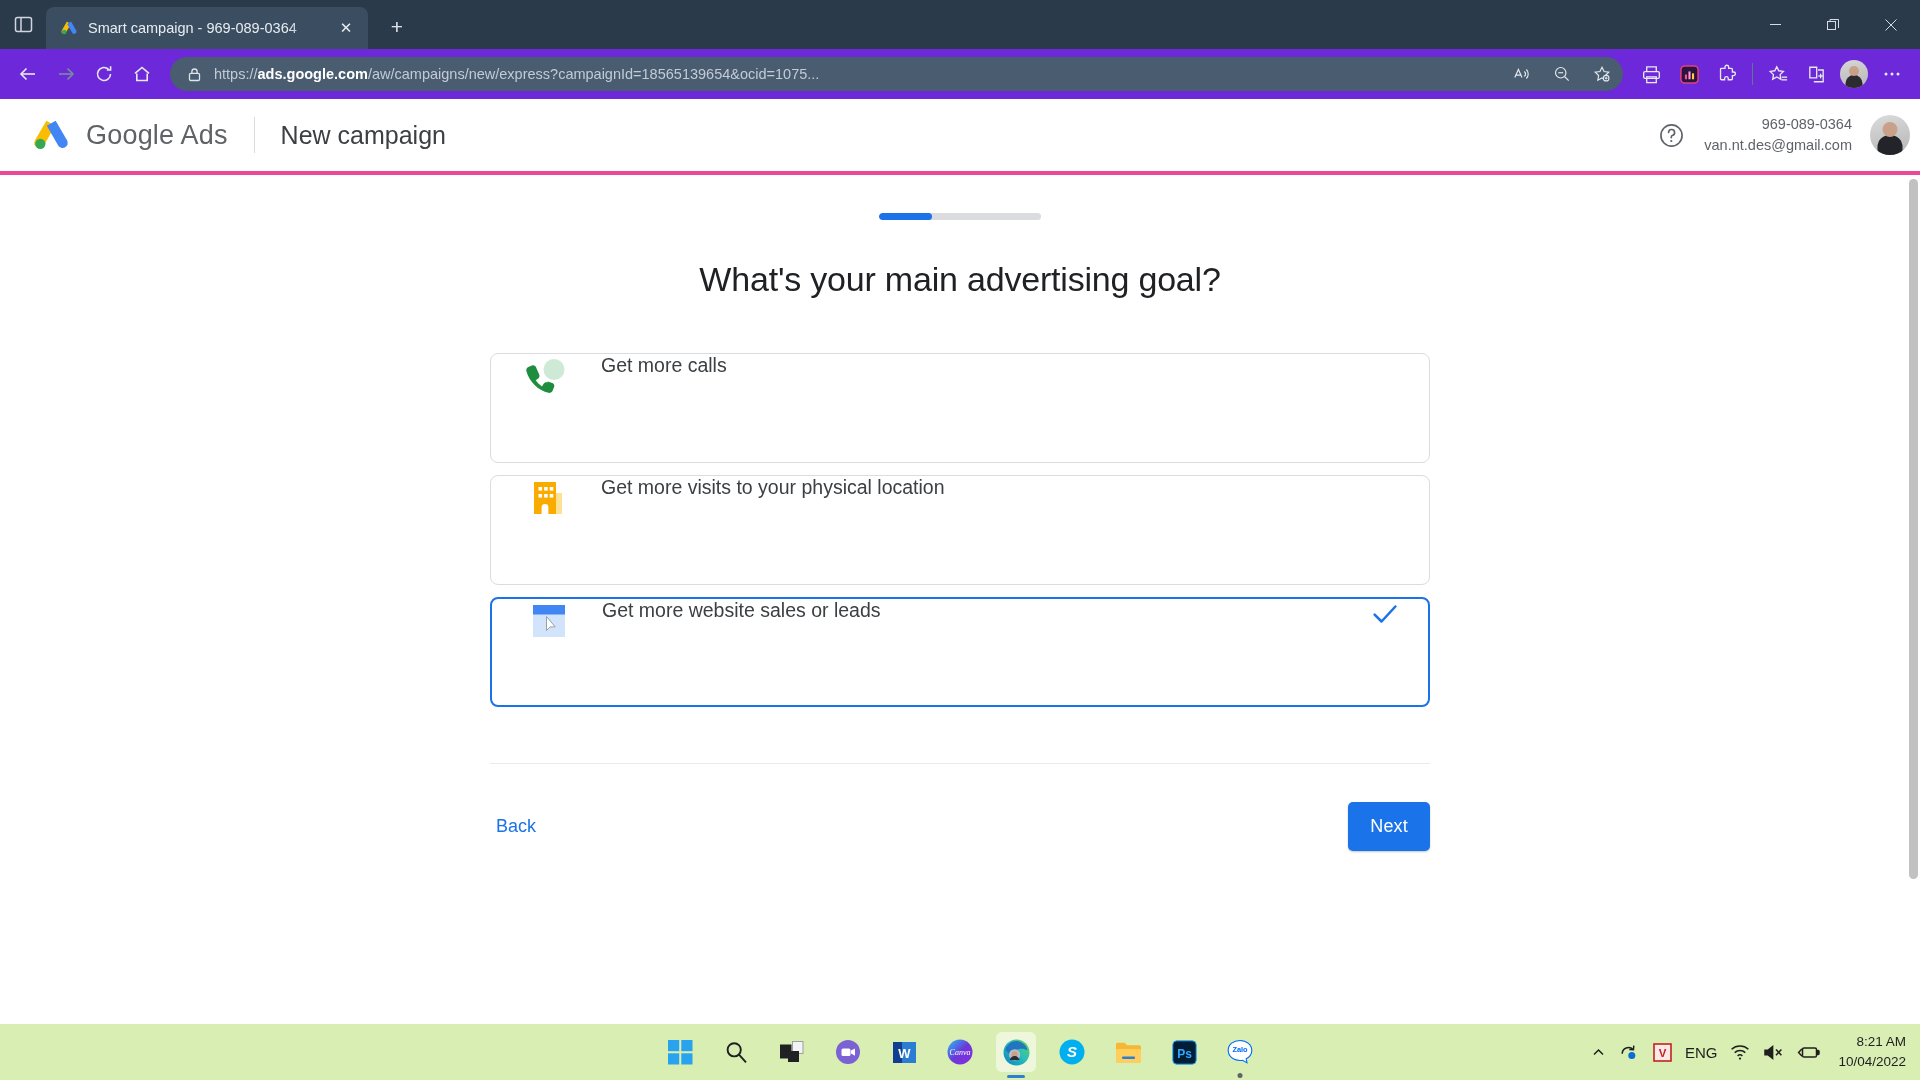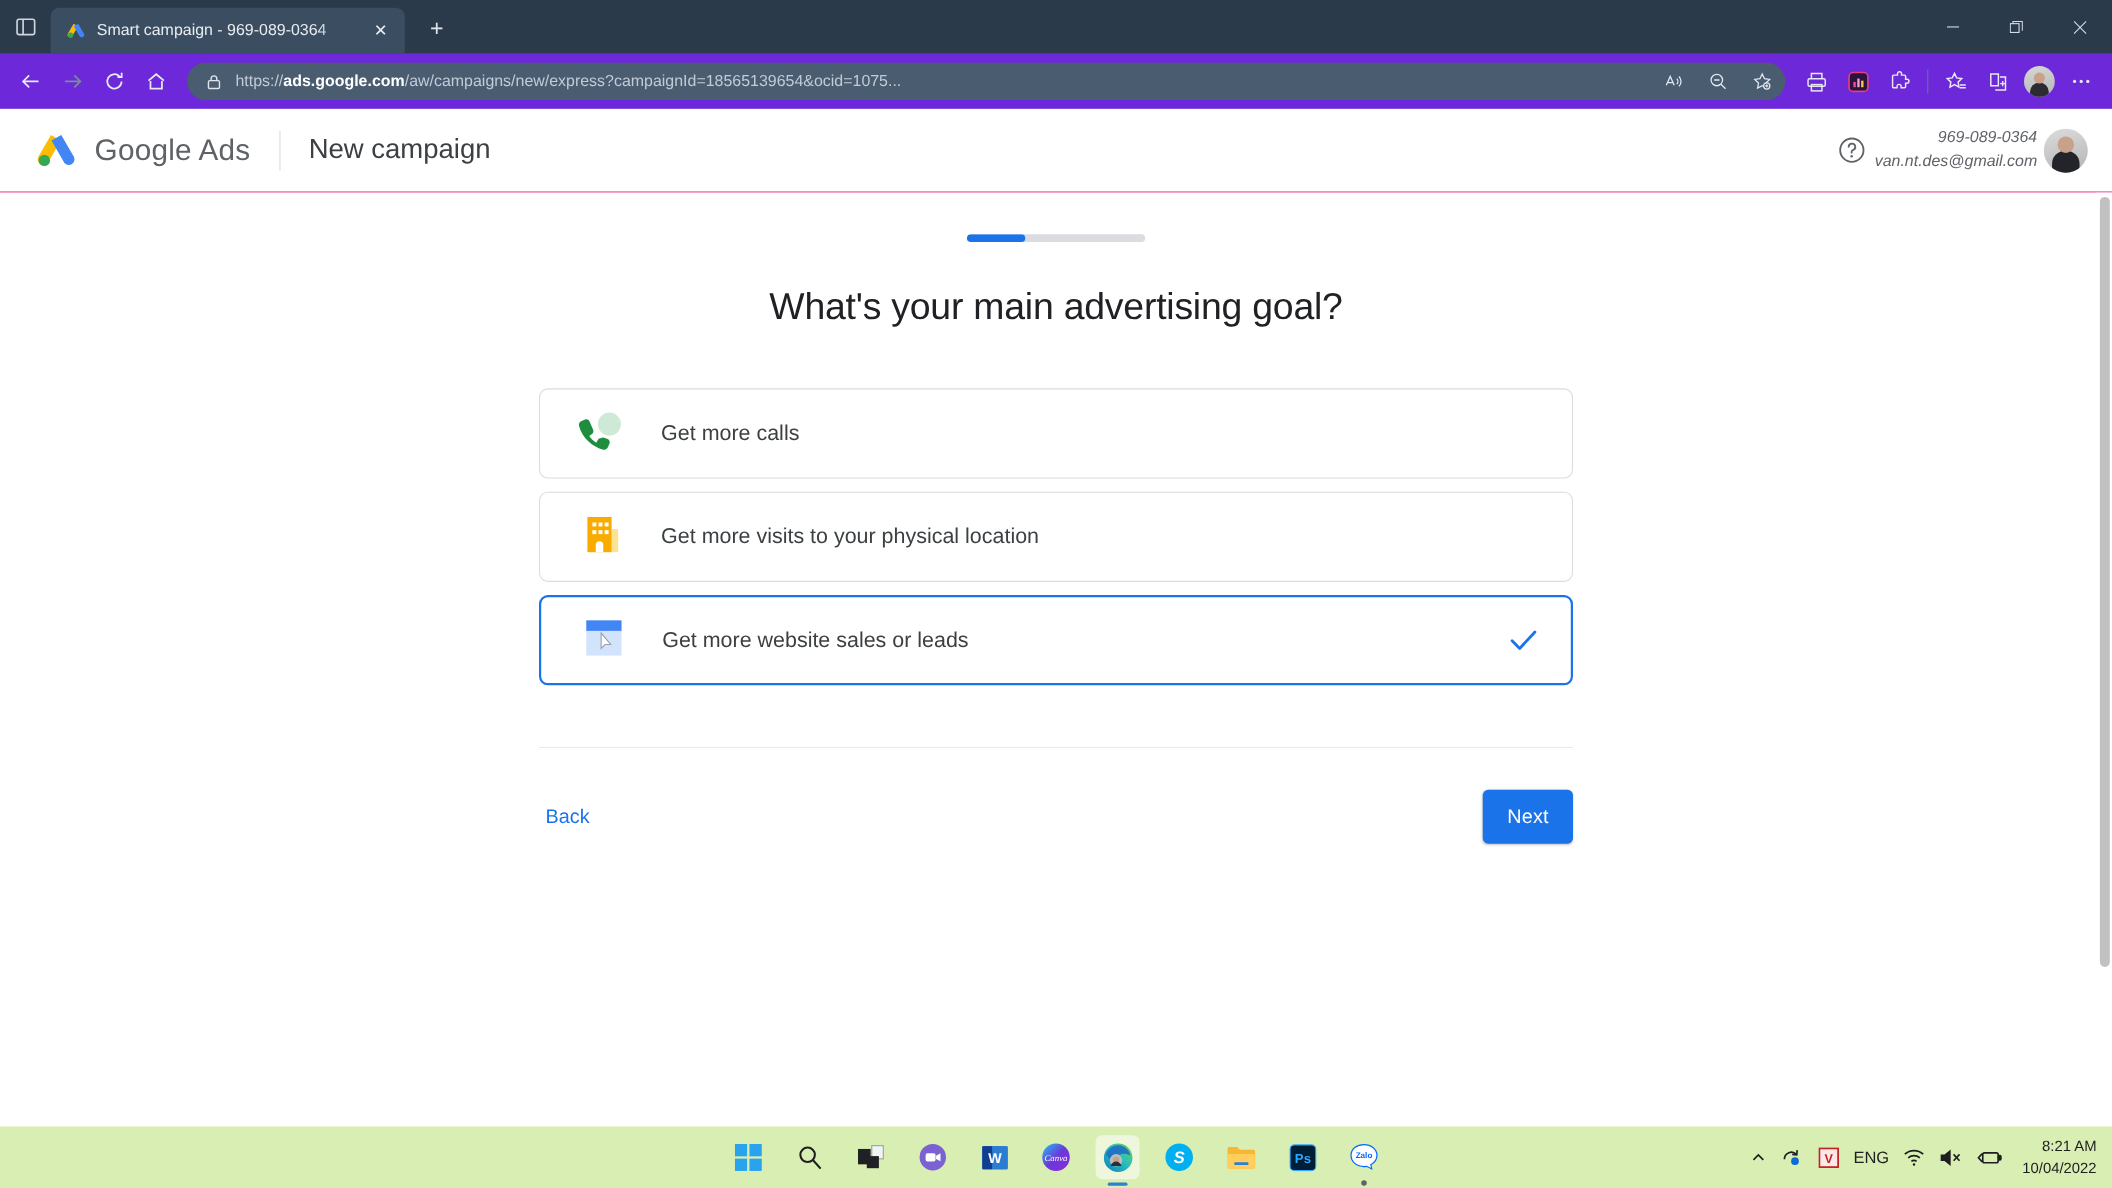--- a/index.html
+++ b/index.html
@@ -75,30 +75,30 @@
   }
   .avatar-sm::before{
     content:""; position:absolute; left:50%; top:22%; transform:translateX(-50%);
     width:10px; height:10px; border-radius:50%; background:#c9a188; z-index:2;
   }
 
   
   .viewport { flex:1; background:#fff; position:relative; overflow:hidden; }
 
   .gads-header {
-    height:76px; display:flex; align-items:center; padding:0 22px 0 30px;
-    border-bottom:1px solid #ec4899; background:#fff;
+    height:76px; display:flex; align-items:center; padding:0 10px 0 30px;
+    border-bottom:4px solid #ec4899; background:#fff;
   }
   .gads-logo { display:flex; align-items:center; gap:14px; }
   .gads-logo-mark { width:42px; height:40px; position:relative; flex:0 0 42px; }
   .gads-wordmark { font-size:27px; color:#5f6368; letter-spacing:.2px; white-space:nowrap; }
   .gads-wordmark .ads { color:#5f6368; }
   .hdr-sep { width:1px; height:36px; background:#dadce0; margin:0 26px; }
   .gads-pagetitle { font-size:25px; color:#3c4043; white-space:nowrap; }
-  .hdr-right { margin-left:auto; display:flex; align-items:center; gap:6px;font-style:italic; }
+  .hdr-right { margin-left:auto; display:flex; align-items:center; gap:18px; }
   .help-icon { width:30px; height:30px; color:#5f6368; display:flex;
     align-items:center; justify-content:center; }
   .acct { text-align:right; line-height:1.45; }
   .acct-id { font-size:14.5px; color:#5f6368; }
   .acct-mail { font-size:14.5px; color:#5f6368; }
   .avatar-lg {
     width:40px; height:40px; border-radius:50%; flex:0 0 40px; overflow:hidden;
     position:relative; background:linear-gradient(165deg,#dcdcdc 0%,#cacaca 45%,#b5b5b5 100%);
   }
   .avatar-lg::after{
@@ -118,22 +118,22 @@
     overflow:hidden; }
   .progress-fill { height:100%; border-radius:4px; background:#1a73e8; }
 
   .goal-title {
     text-align:center; font-size:34px; color:#202124; font-weight:400;
     margin-bottom:54px; letter-spacing:-.2px;
   }
 
   .cards { width:940px; margin:0 auto; }
   .goal-card {
-    height:82px; border:1px solid #dadce0; border-radius:8px; background:#fff;
-    display:flex; align-items:center; padding:0 28px 0 32px; margin-bottom:12px;
+    height:110px; border:1px solid #dadce0; border-radius:8px; background:#fff;
+    display:flex; align-items:flex-start; padding:0 28px 0 32px; margin-bottom:12px;
     position:relative;
   }
   .goal-card.selected { border:2px solid #1a73e8; }
   .goal-icon { width:56px; height:48px; flex:0 0 56px; margin-right:22px;
     position:relative; }
   .goal-label { font-size:19.5px; color:#3c4043; }
   .goal-check { margin-left:auto; color:#1a73e8; display:flex; align-items:center; }
 
   .actions {
     width:940px; margin:56px auto 0; border-top:1px solid #e8eaed; padding-top:38px;

